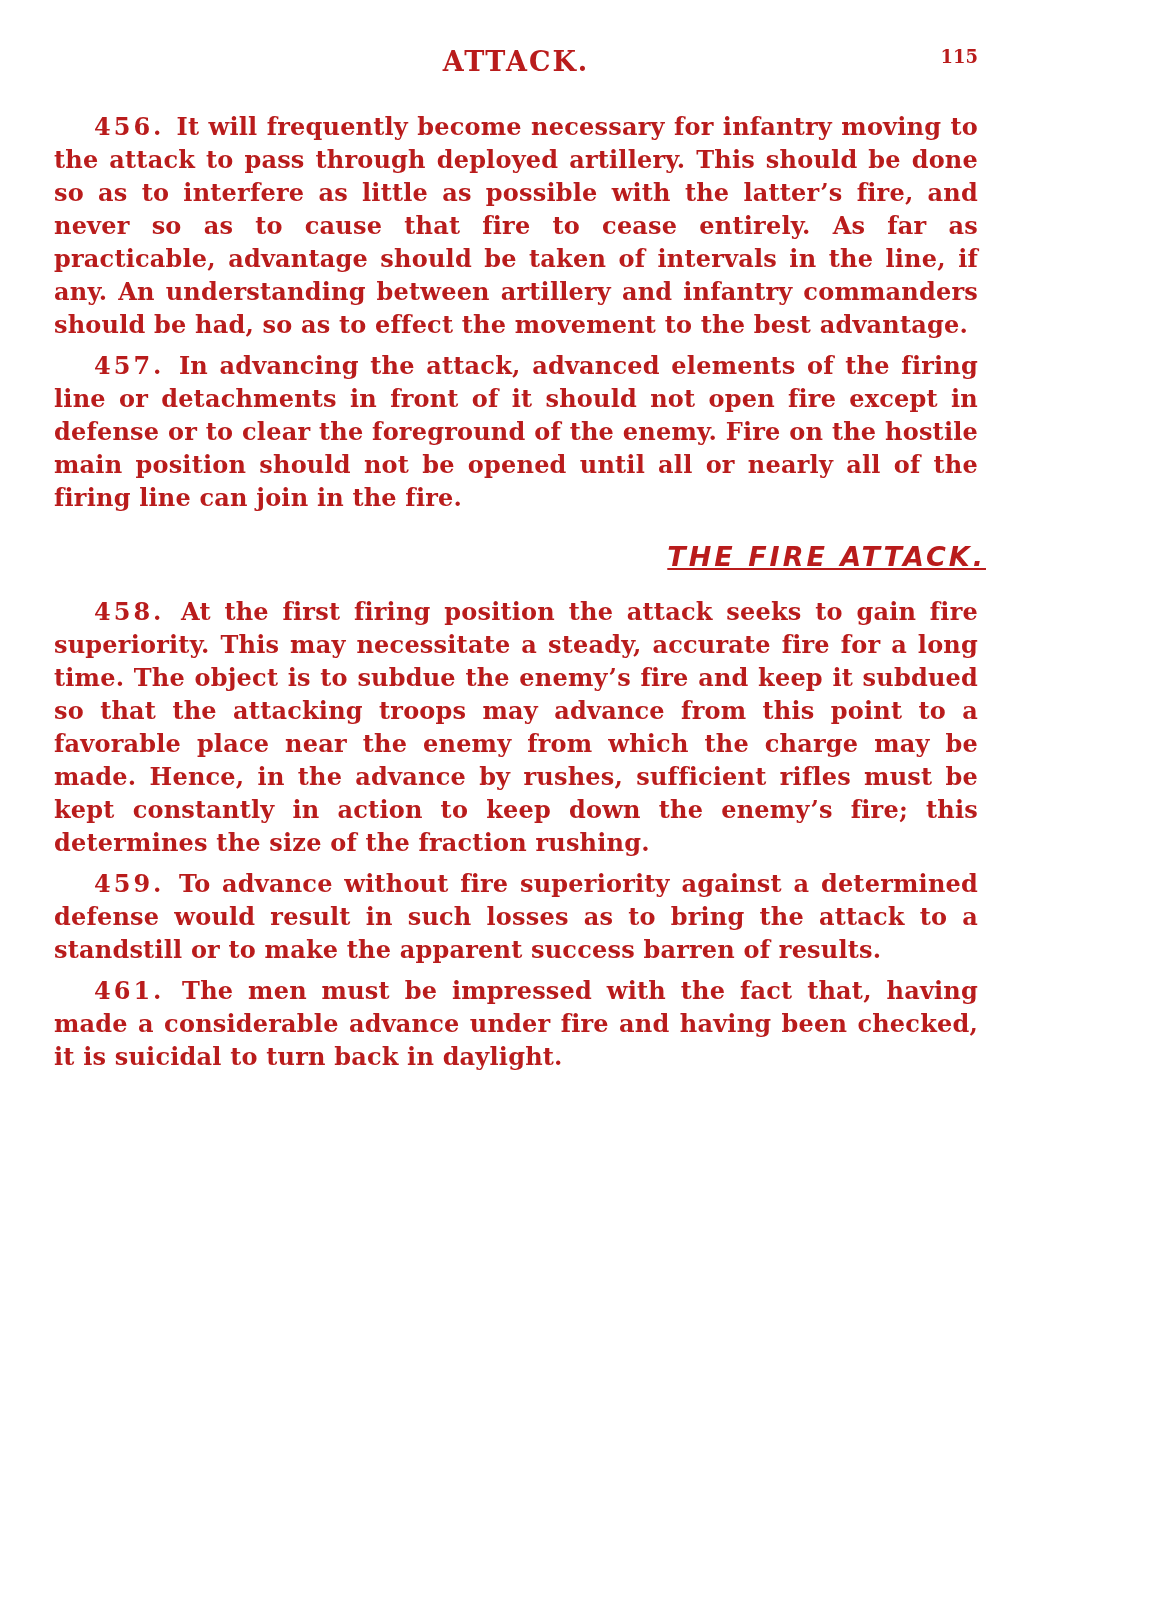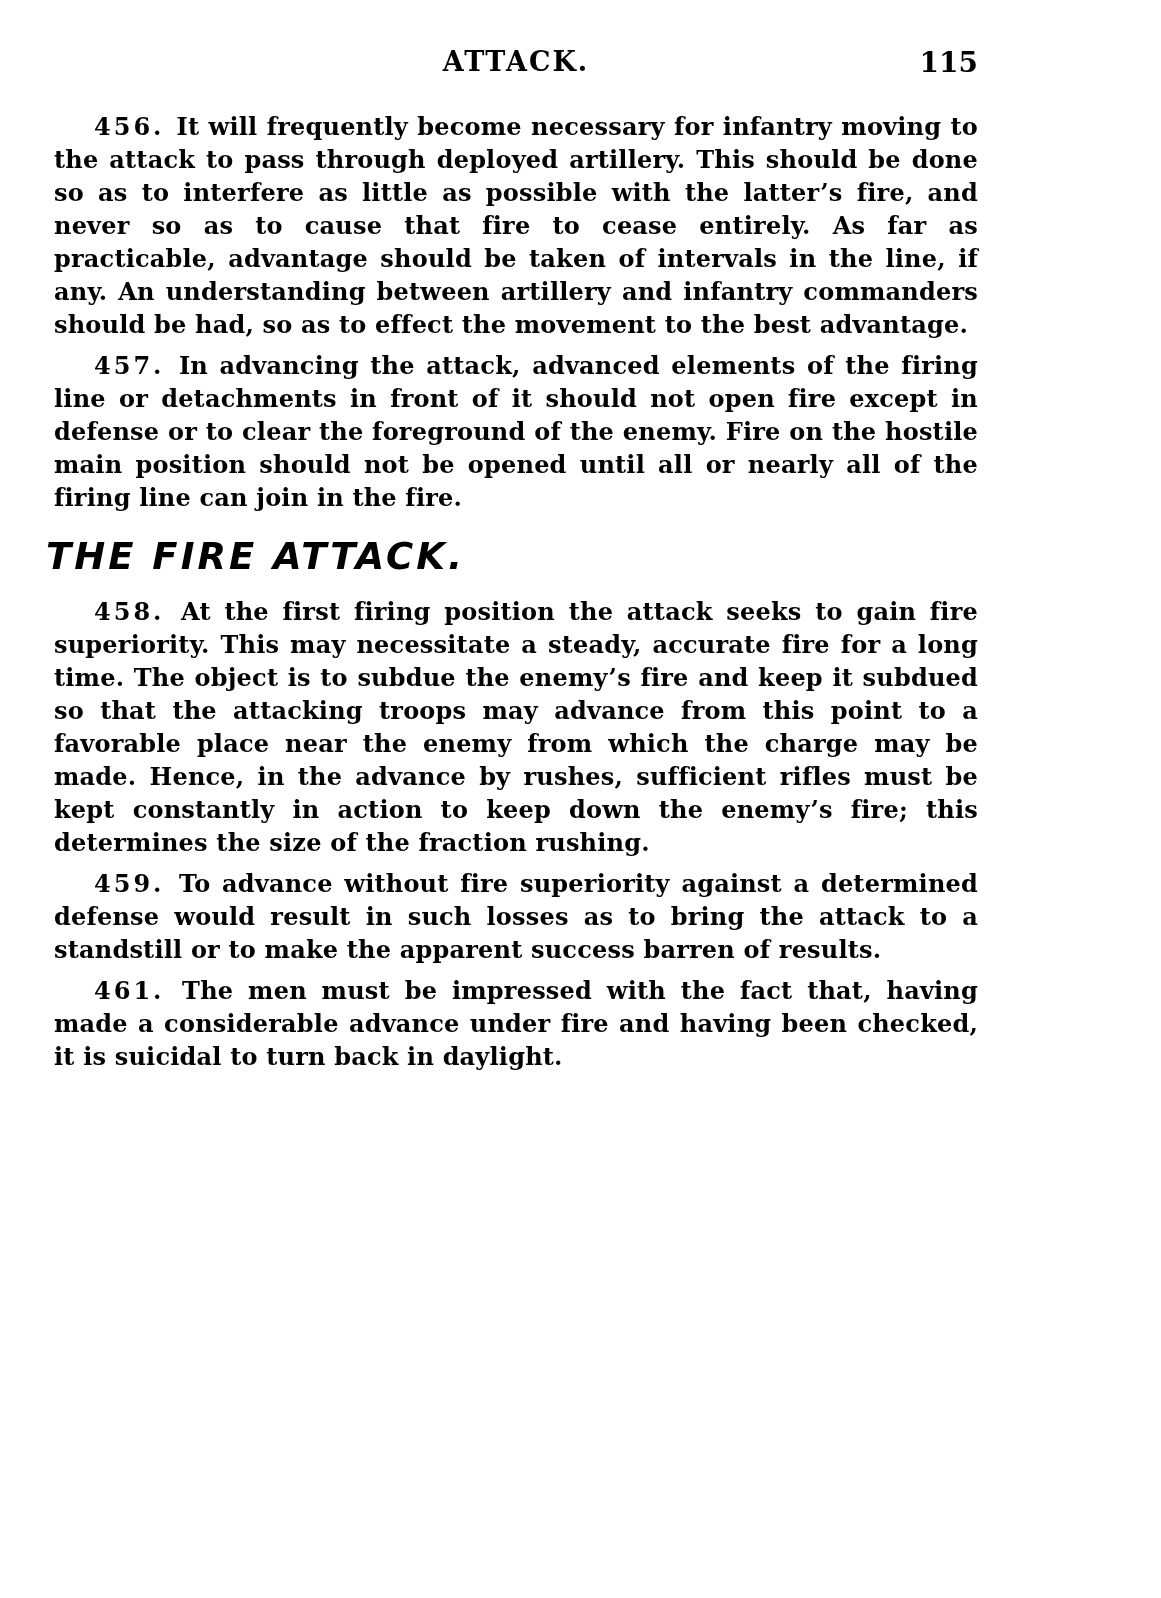--- a/index.html
+++ b/index.html
@@ -6,21 +6,21 @@
     margin: 0;
     padding: 0;
     background: #ffffff;
   }
   .page {
     position: relative;
     width: 1028px;
     height: 1598px;
     box-sizing: border-box;
     background: #ffffff;
-    color: #000000;
+    color: #b91c1c;
     padding: 46px 42px 10px 46px;
     font-family: "DejaVu Serif", serif;
     overflow: hidden;
   }
   .running-header {
     position: relative;
     height: 40px;
     margin-bottom: 24px;
   }
   .header-title {
@@ -30,45 +30,46 @@
     top: 0;
     font-weight: bold;
     font-size: 27px;
     letter-spacing: 2px;
   }
   .page-number {
     position: absolute;
     right: 8px;
     top: 0;
     font-weight: bold;
-    font-size: 28px;
+    font-size: 18px;
   }
   .body-text {
     font-size: 24px;
     line-height: 33px;
     font-weight: bold;
     text-align: justify;
     letter-spacing: 0.2px;
   }
   p.para {
     margin: 8px;
     text-indent: 40px;
   }
   .para-number {
     font-weight: bold;
     letter-spacing: 3px;
   }
   .section-heading {
-    text-align: left;
+    text-align: right;
     font-family: "DejaVu Sans", sans-serif;
     font-style: italic;
     font-weight: bold;
-    font-size: 37px;
+    font-size: 27px;
     letter-spacing: 3px;
     margin: 26px 0 22px 0;
+    text-decoration: underline;
   }
 </style>
 </head>
 <body>
 
 <div class="page">
   <div class="running-header">
     <span class="header-title">ATTACK.</span>
     <span class="page-number">115</span>
   </div>

